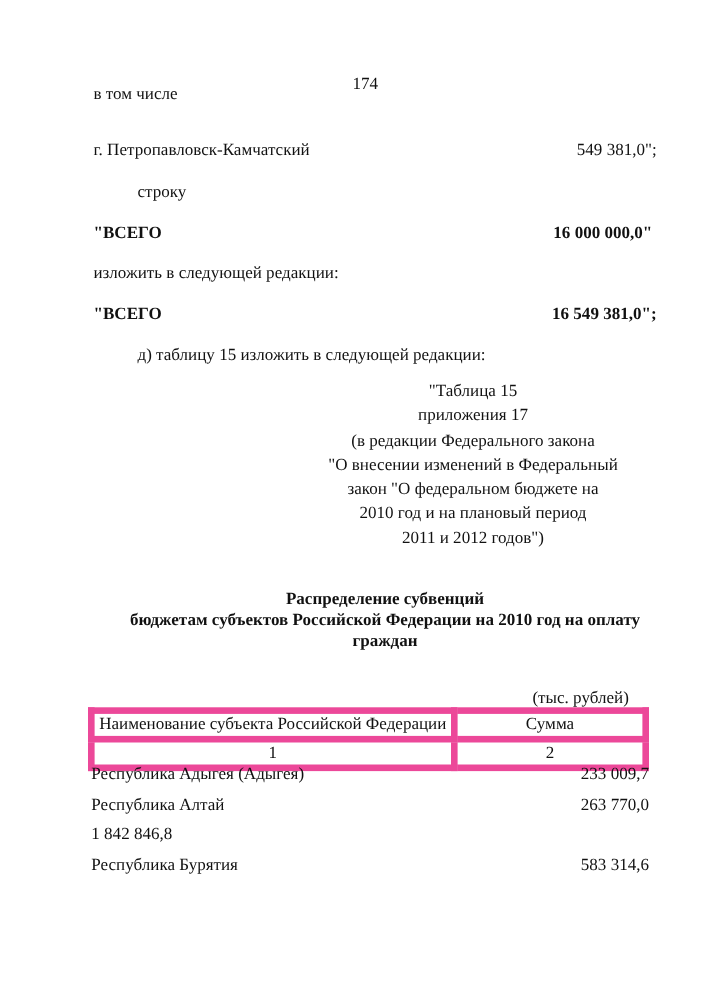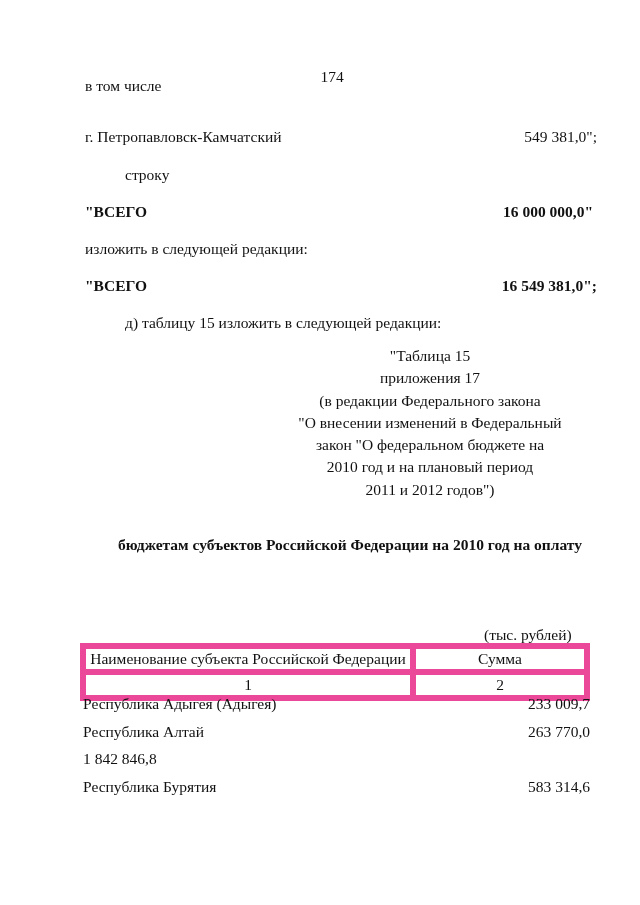--- a/index.html
+++ b/index.html
@@ -62,21 +62,23 @@
   <div>"Таблица 15</div>
   <div>приложения 17</div>
   <div>(в редакции Федерального закона</div>
   <div>"О внесении изменений в Федеральный</div>
   <div>закон "О федеральном бюджете на</div>
   <div>2010  год и на плановый период</div>
   <div>2011 и 2012 годов")</div>
 </div>
 
 <div class="title-block">
+  <div>Распределение субвенций</div>
   <div>бюджетам субъектов Российской Федерации на 2010 год на оплату</div>
+  <div>граждан</div>
 </div>
 
 <div class="abs unit">(тыс. рублей)</div>
 
 <table class="hdr">
   <tbody>
       <tr>
     <td class="c1">Наименование субъекта Российской Федерации</td>
     <td>Сумма</td>
   </tr>

